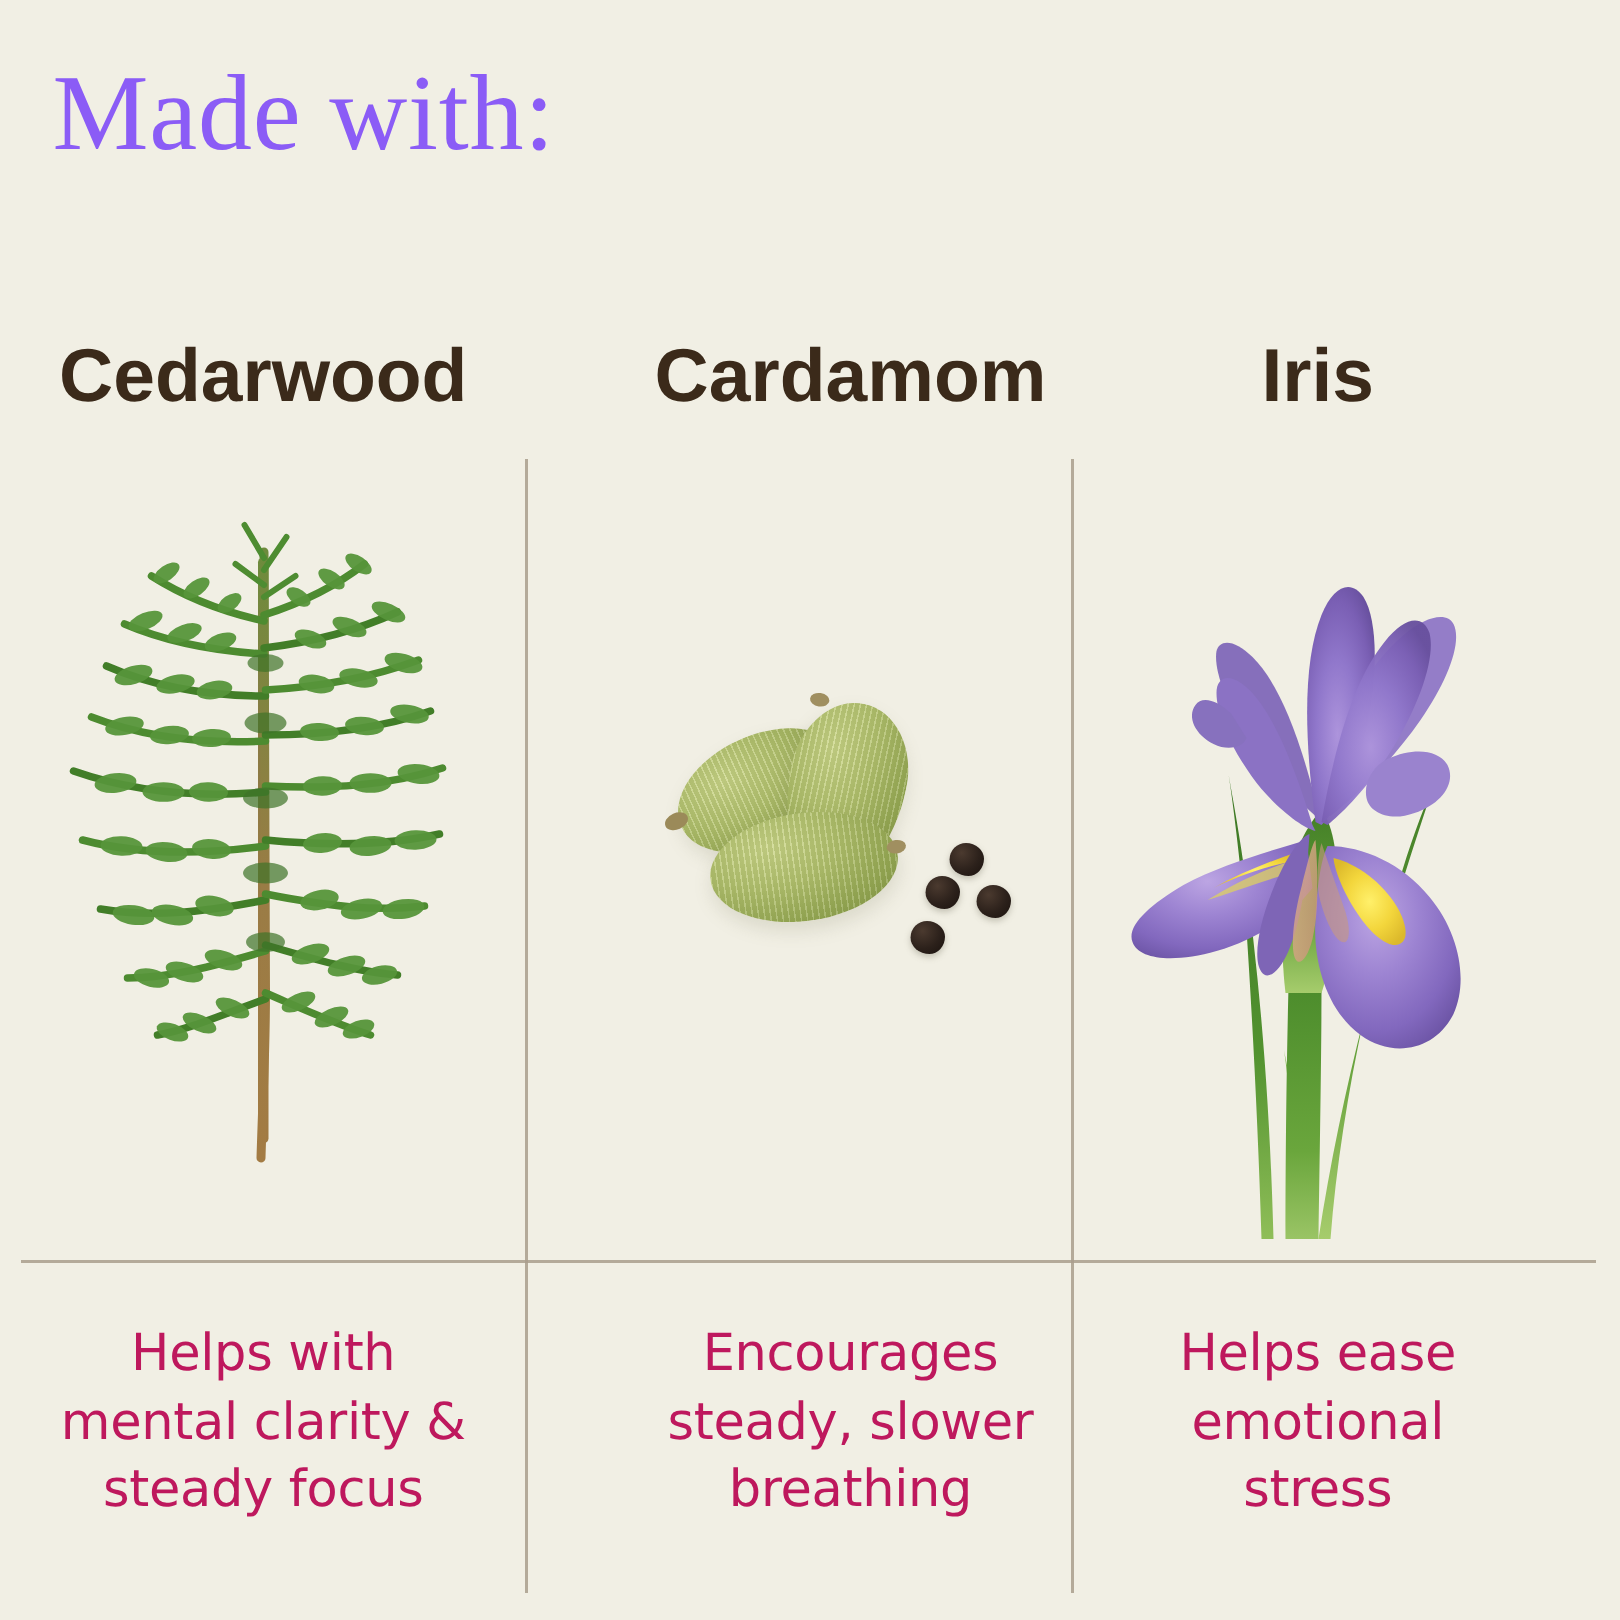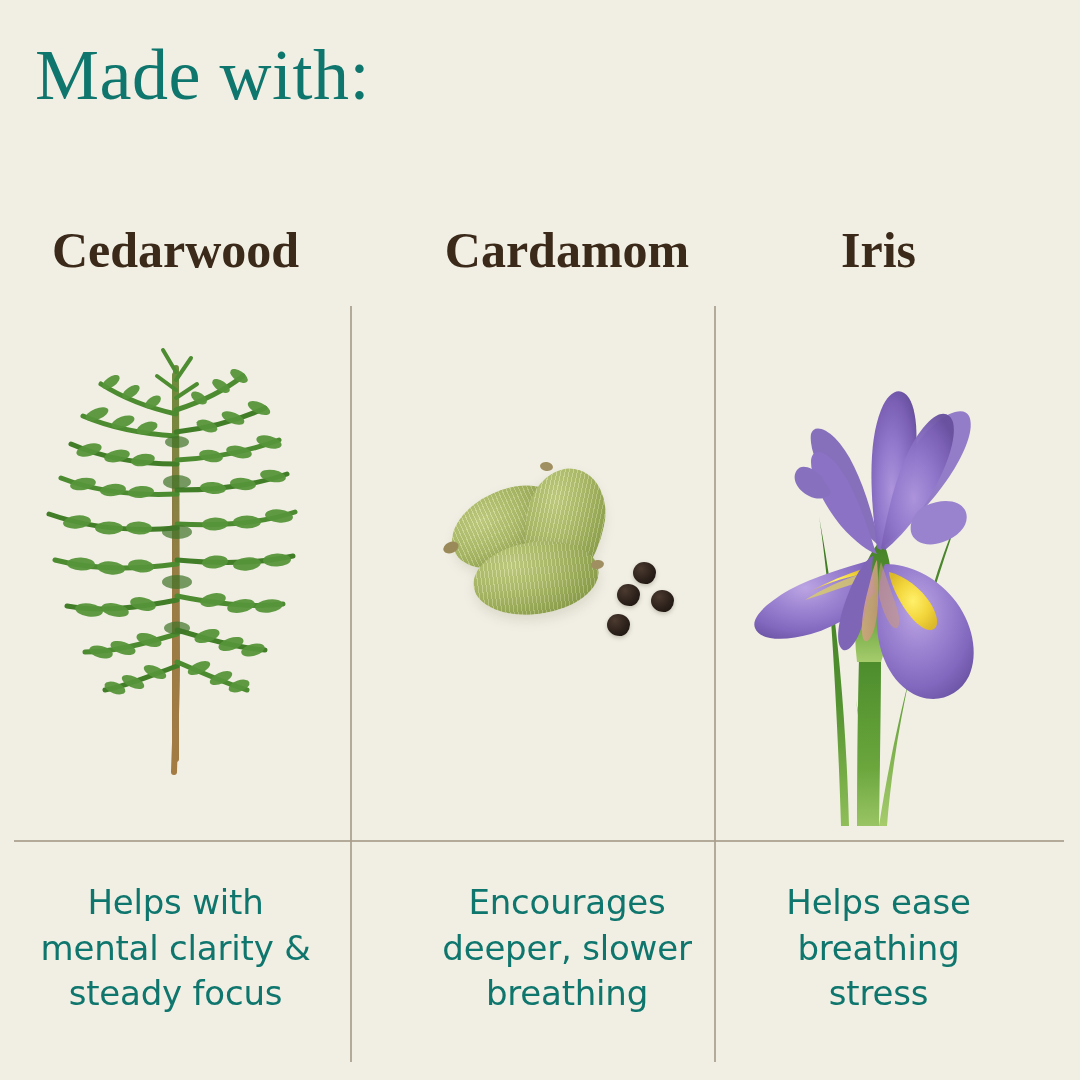--- a/index.html
+++ b/index.html
@@ -22,21 +22,21 @@
   }
 
   
   .title {
     position: absolute;
     left: 35px;
     top: 38px;
     font-family: "Liberation Serif", "DejaVu Serif", serif;
     font-size: 72px;
     line-height: 1.05;
-    color: #0f766e;
+    color: #8b5cf6;
     letter-spacing: 0.5px;
     white-space: nowrap;
   }
 
   
   .columns {
     position: absolute;
     left: 0;
     top: 0;
     width: 1080px;
@@ -51,21 +51,21 @@
   .col-1 { left: 351px; width: 364px; margin-left: 34px; }
   .col-2 { left: 715px; width: 327px; }
 
   
   .col-header {
     position: absolute;
     top: 224px;
     left: 0;
     width: 100%;
     text-align: center;
-    font-family: Liberation Serif, serif;
+    font-family: Liberation Sans, sans-serif;
     font-weight: bold;
     font-size: 50px;
     line-height: 1.05;
     color: #3B2A1A;
     letter-spacing: 0px;
     white-space: nowrap;
   }
 
   
   .vdiv {
@@ -92,21 +92,21 @@
   
   .col-desc {
     position: absolute;
     top: 880px;
     left: 0;
     width: 100%;
     text-align: center;
     font-family: "DejaVu Sans", sans-serif;
     font-size: 34px;
     line-height: 1.34;
-    color: #0f766e;
+    color: #be185d;
     padding: 0 33px;
     box-sizing: border-box;
     white-space: pre-line;
     letter-spacing: -0.2px;
   }
 
   
   .art {
     position: absolute;
     top: 310px;
@@ -334,21 +334,21 @@
           <div class="pod-tip small" style="left:154px; top:110px; transform: rotate(-8deg);"></div>
 
           <div class="seed" style="left:196px; top:112px;"></div>
           <div class="seed" style="left:180px; top:134px;"></div>
           <div class="seed" style="left:214px; top:140px;"></div>
           <div class="seed" style="left:170px; top:164px;"></div>
         </div>
       </div>
 
       <div class="col-desc">Encourages
-deeper, slower
+steady, slower
 breathing</div>
     </div>
 
     <div class="col col-2">
       <div class="col-header">Iris</div>
 
       <div class="art">
         <div class="iris-wrap">
           <svg width="300" height="500" viewBox="0 0 300 500" style="position:absolute;left:0;top:0;">
             <defs>
@@ -419,21 +419,21 @@
             <path d="M144 228 C142 260 138 288 130 306 C124 320 116 326 112 320 C106 312 110 288 120 264 C128 244 138 230 144 228 Z" fill="#7E65B6"></path>
             <path d="M148 232 C150 258 150 282 146 298 C143 310 138 316 135 312 C131 306 133 284 139 262 C143 246 146 234 148 232 Z" fill="url(#peachG)" opacity="0.8"></path>
             <path d="M152 234 C158 252 164 268 168 280 C171 290 171 298 168 300 C163 302 156 290 151 272 C148 258 150 240 152 234 Z" fill="#C8997F" opacity="0.6"></path>
 
             <path d="M196 178 C214 170 230 172 236 182 C242 194 232 208 214 214 C198 220 184 214 182 204 C180 194 186 183 196 178 Z" fill="#9A83CE"></path>
           </svg>
         </div>
       </div>
 
       <div class="col-desc">Helps ease
-breathing
+emotional
 stress</div>
     </div>
 
   </div>
 
   <div class="vdiv vdiv-1"></div>
   <div class="vdiv vdiv-2"></div>
   <div class="hdiv"></div>
 
 </div>

